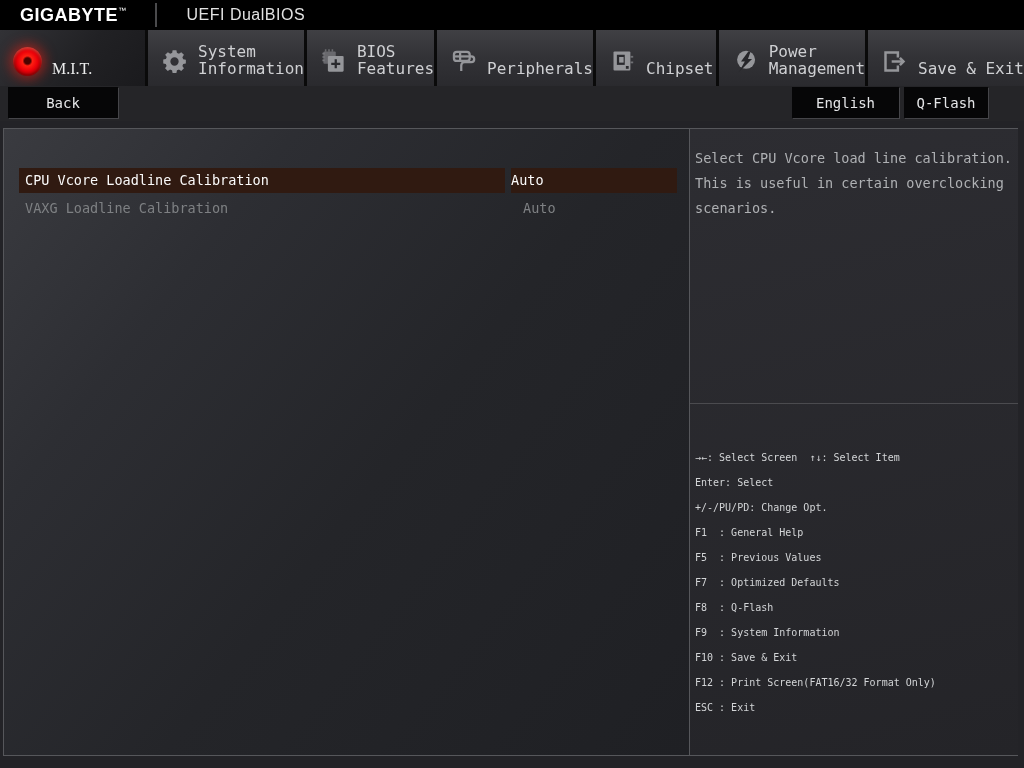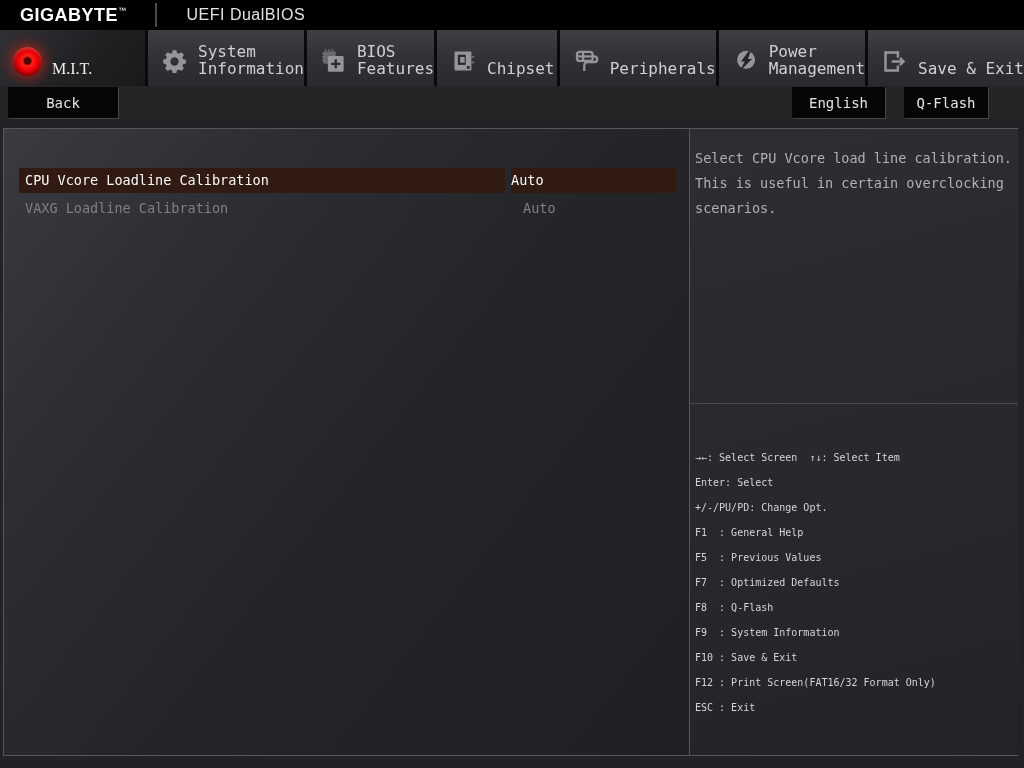--- a/index.html
+++ b/index.html
@@ -29,21 +29,21 @@
   .red-dot{display:block;width:29px;height:29px;border-radius:50%;
            background:radial-gradient(circle at 50% 48%, #4a0300 0 3px, #ff2012 5px, #ea0009 10px, #c50007 12px, #8e0004 14px);
            box-shadow:0 0 12px 3px rgba(255,30,15,.5), inset 0 2px 3px rgba(255,120,100,.55);}
 
   
   .btnrow{position:absolute;left:0;top:86px;width:1024px;height:35px;background:#252528;}
   .push-btn{position:absolute;top:1px;height:31px;background:#060607;color:#e4e5e7;
             font-size:14px;display:flex;align-items:center;justify-content:center;
             box-shadow:1px 1px 0 #454549;cursor:pointer;white-space:pre;}
   .btn-back{left:8px;width:110px;}
-  .btn-english{left:792px;width:93px;}
+  .btn-english{left:792px;width:107px;}
   .btn-qflash{left:904px;width:84px;}
 
   
   .panels{position:absolute;left:3px;top:128px;width:1013px;height:626px;
           border:1px solid #56575b;display:flex;}
   .main-pane{flex:0 0 679px;
         background:linear-gradient(128deg,#3a3b40 0%,#2d2e33 25%,#242529 55%,#1f2024 100%);}
   .right-pane{flex:1;border-left:1px solid #56575b;display:flex;flex-direction:column;
         background:linear-gradient(165deg,#2d2d32 0%,#242428 100%);}
 
@@ -109,42 +109,42 @@
           </svg>
       </span>
       <span class="tab-label">
         <span>BIOS</span>
         <span>Features</span>
       </span>
     </div>
 
     <div class="tab">
       <span class="tab-icon">
+        <svg class="ticon" viewBox="0 0 24 24" width="27" height="27" fill="none" stroke="#95969a" stroke-width="2">
+            <rect x="3.5" y="3.5" width="14" height="8" rx="2.5"></rect>
+            <path d="M9 3.5v8"></path>
+            <path d="M3.5 7.5h14"></path>
+            <path d="M17.5 7.5h1.5a2.5 2.5 0 0 1 0 5h-6a3 3 0 0 0-3 3v5"></path>
+          </svg>
+      </span>
+      <span class="tab-label"><span>Peripherals</span></span>
+    </div>
+
+    <div class="tab">
+      <span class="tab-icon">
         <svg class="ticon" viewBox="0 0 24 24" width="27" height="27">
             <rect x="4" y="3" width="15" height="17" rx="1" fill="#95969a"></rect>
             <rect x="7" y="6" width="7" height="9" fill="#2a2a2e"></rect>
             <rect x="9" y="8" width="4" height="5" fill="#95969a"></rect>
             <rect x="15" y="16" width="2.5" height="2.5" fill="#2a2a2e"></rect>
             <rect x="19" y="7" width="2.5" height="1.6" fill="#6e6f73"></rect>
             <rect x="19" y="12" width="2.5" height="1.6" fill="#6e6f73"></rect>
           </svg>
       </span>
       <span class="tab-label"><span>Chipset</span></span>
-    </div>
-
-    <div class="tab">
-      <span class="tab-icon">
-        <svg class="ticon" viewBox="0 0 24 24" width="27" height="27" fill="none" stroke="#95969a" stroke-width="2">
-            <rect x="3.5" y="3.5" width="14" height="8" rx="2.5"></rect>
-            <path d="M9 3.5v8"></path>
-            <path d="M3.5 7.5h14"></path>
-            <path d="M17.5 7.5h1.5a2.5 2.5 0 0 1 0 5h-6a3 3 0 0 0-3 3v5"></path>
-          </svg>
-      </span>
-      <span class="tab-label"><span>Peripherals</span></span>
     </div>
 
     <div class="tab">
       <span class="tab-icon">
         <svg class="ticon" viewBox="0 0 24 24" width="27" height="27">
             <circle cx="12.5" cy="10.5" r="8" fill="#95969a"></circle>
             <path d="M14.5 3 8 12h3.4L6 21.5 17.8 9.8h-3.6l2.3-6.8z" fill="#26262a"></path>
           </svg>
       </span>
       <span class="tab-label">

